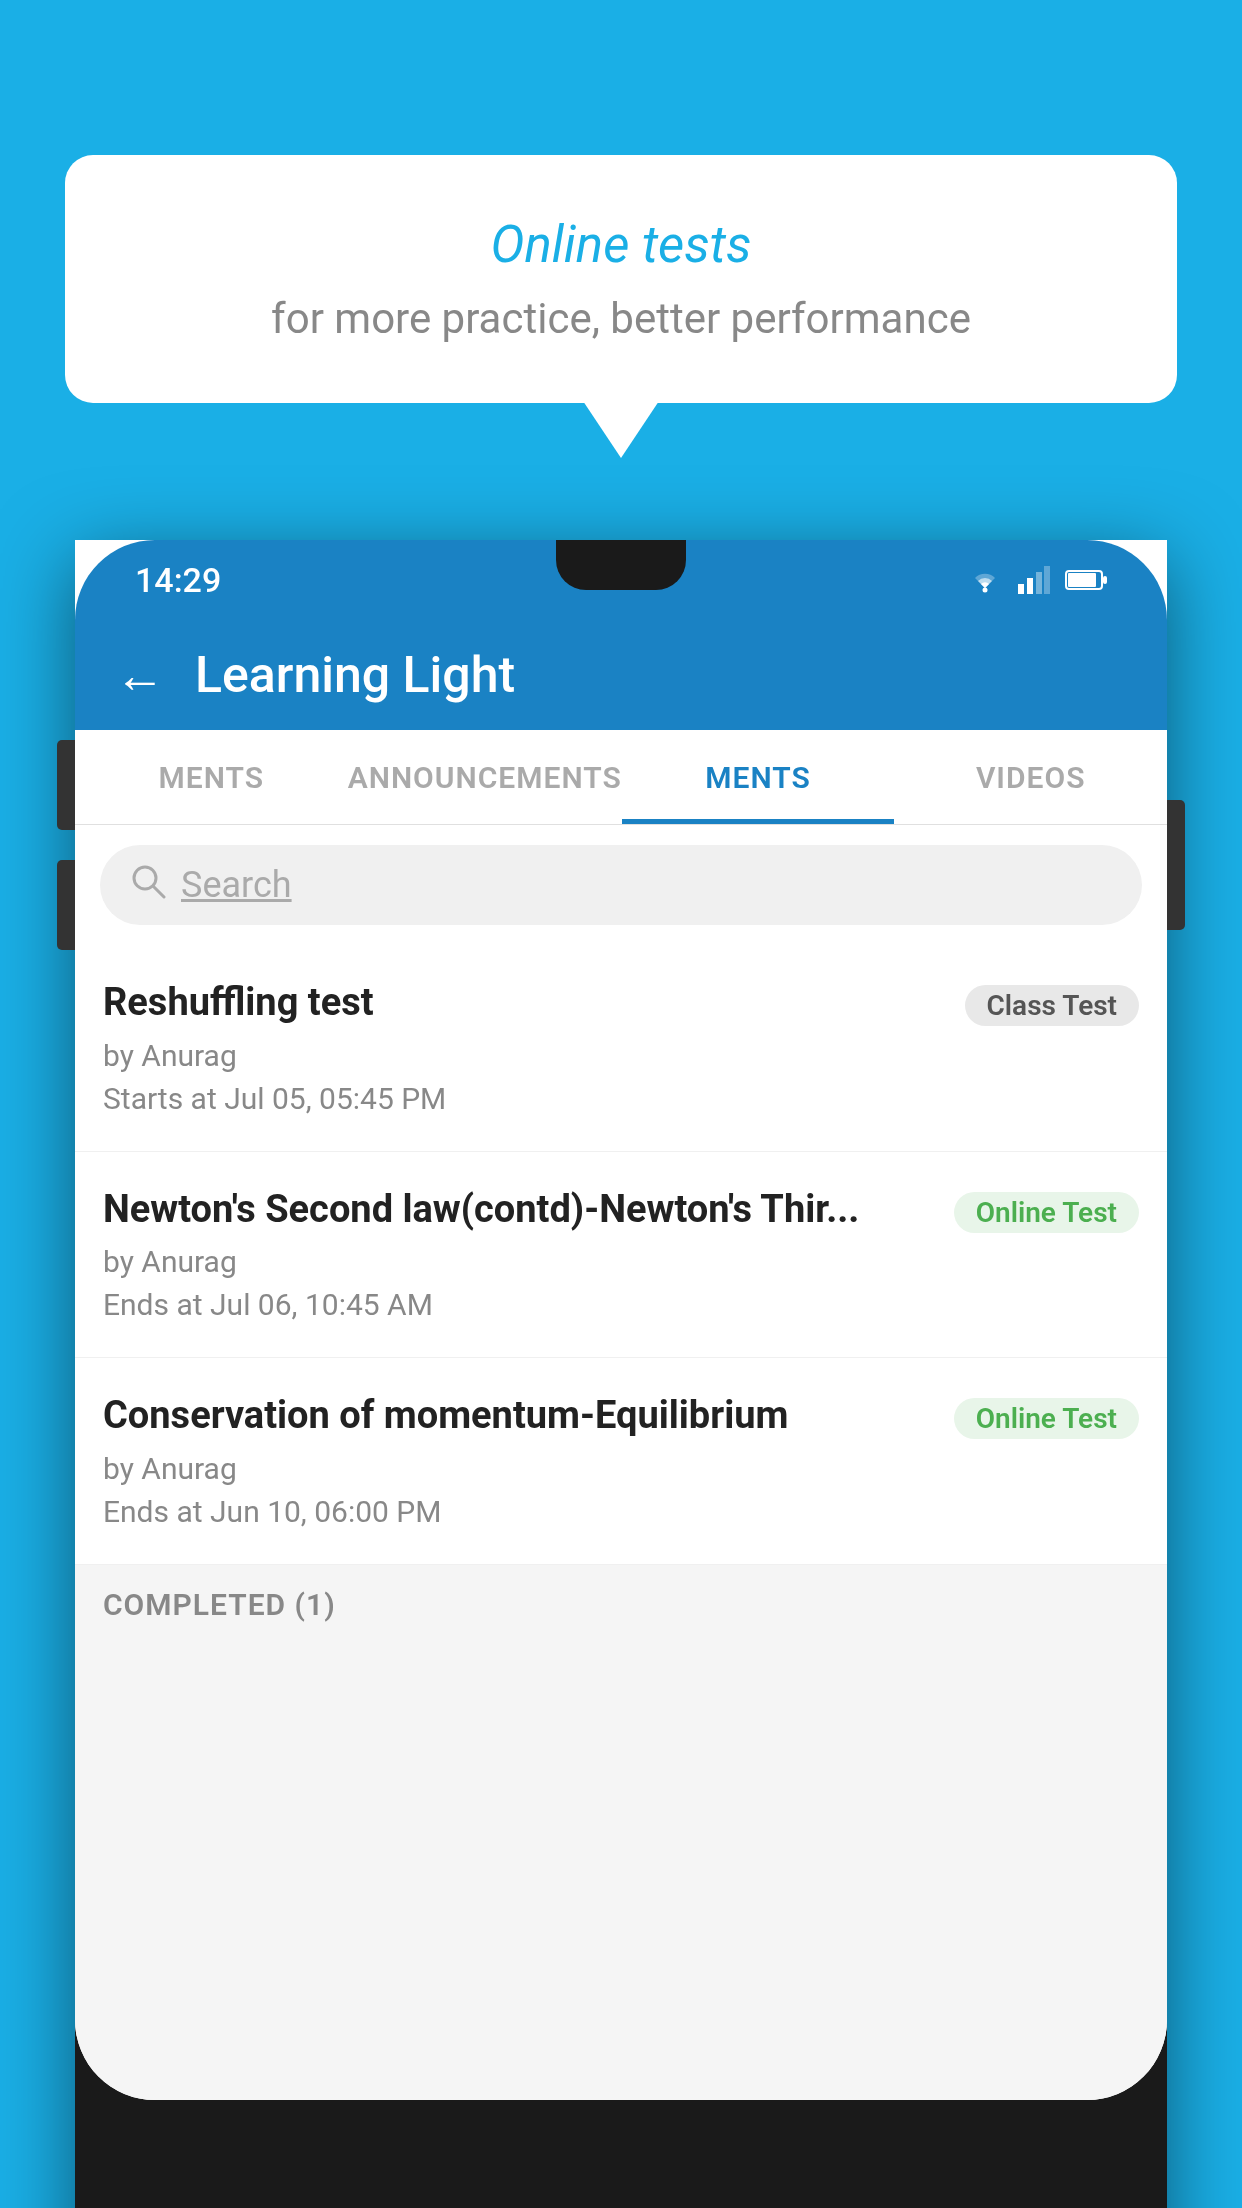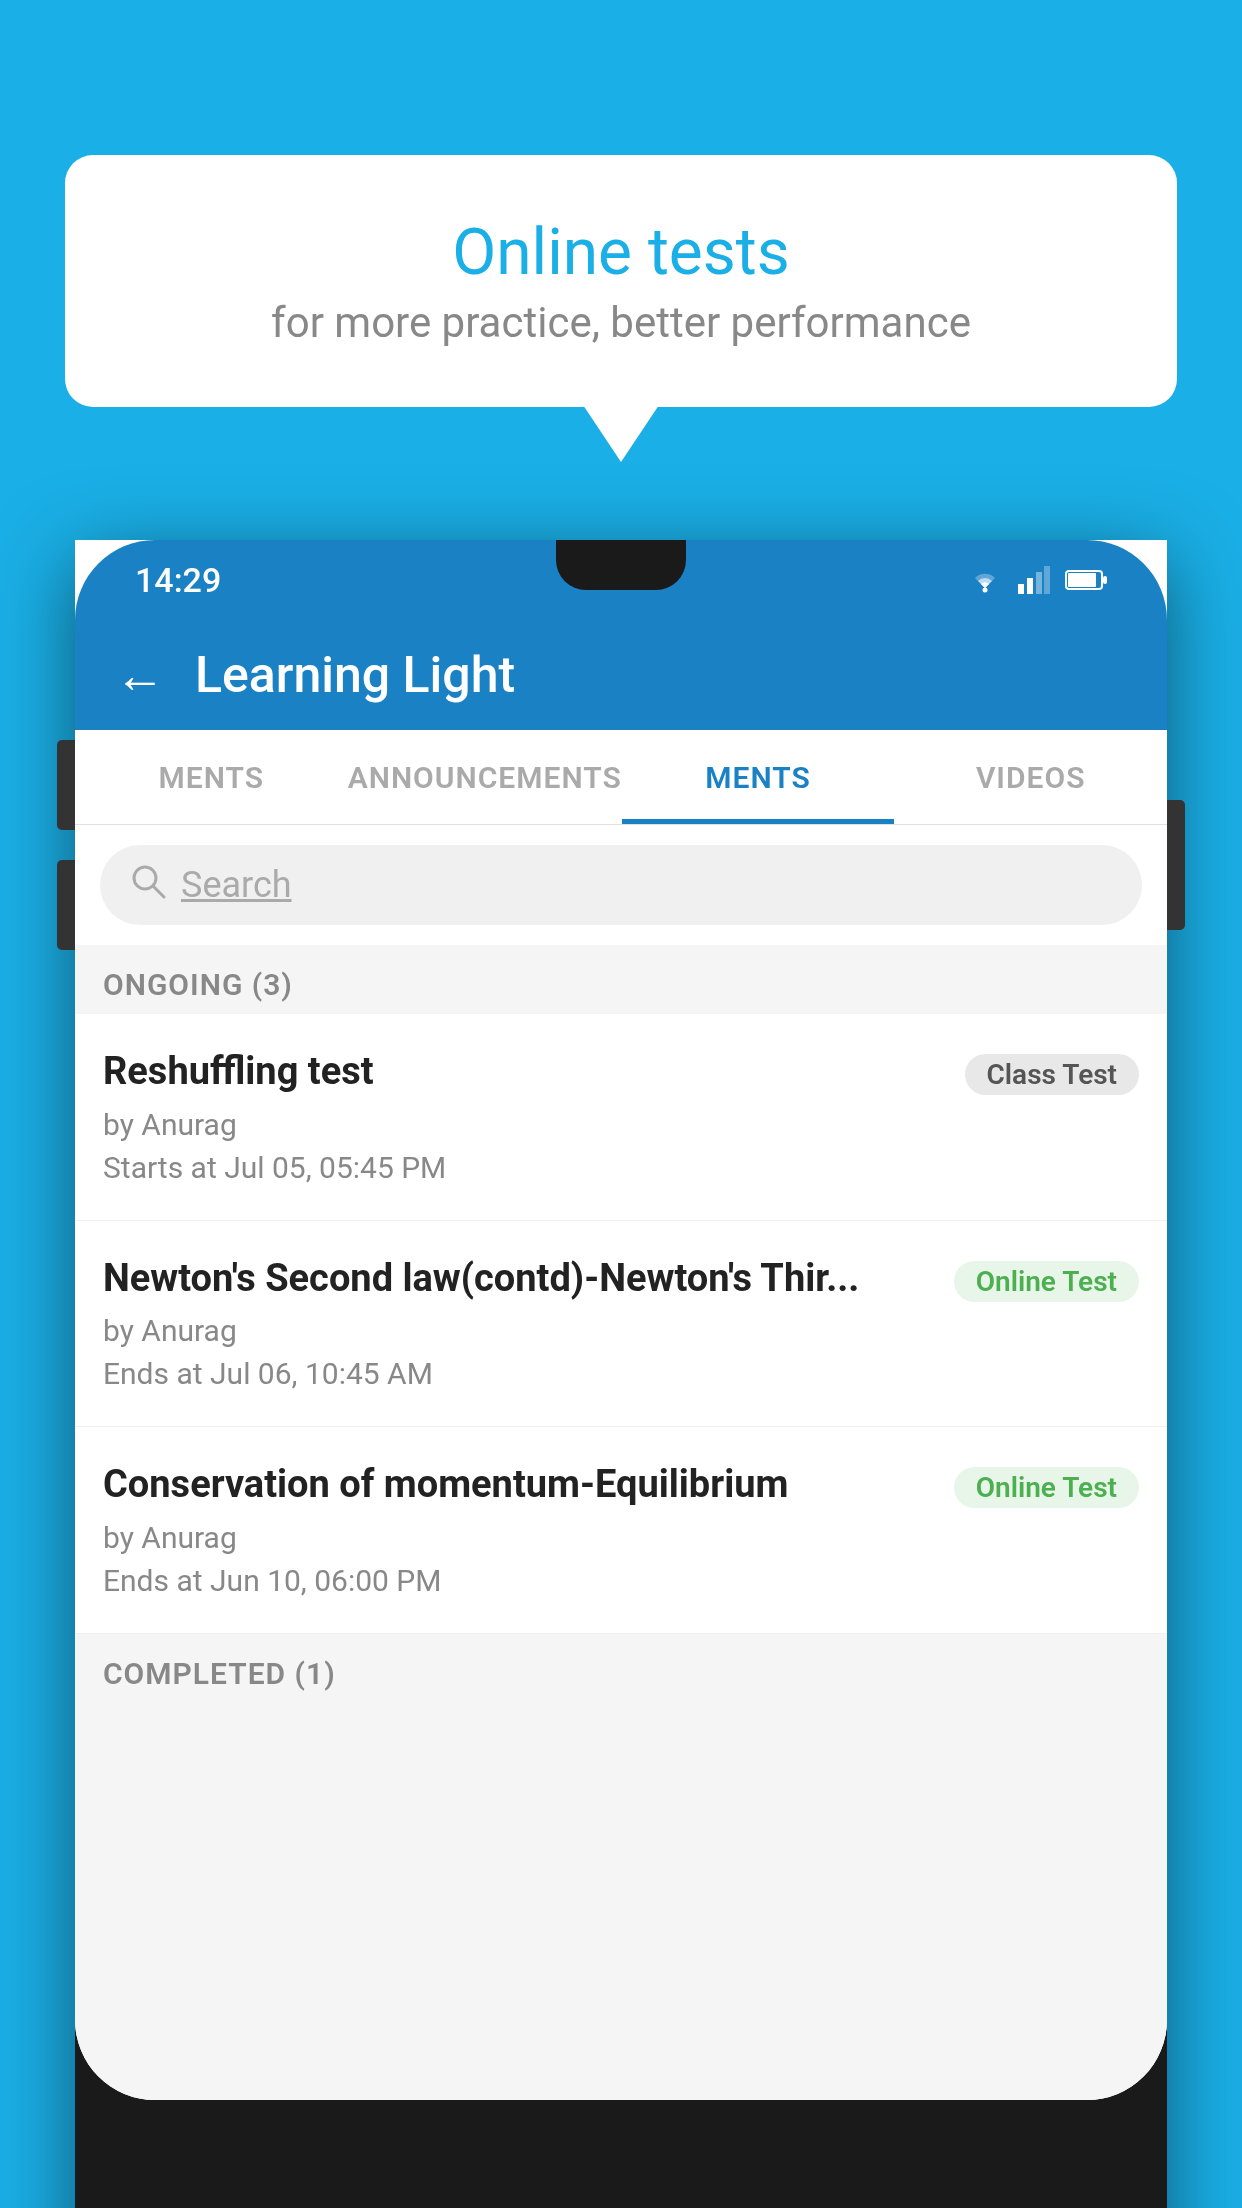--- a/index.html
+++ b/index.html
@@ -37,24 +37,25 @@
       left: 50%;
       transform: translateX(-50%);
       width: 0;
       height: 0;
       border-left: 40px solid transparent;
       border-right: 40px solid transparent;
       border-top: 60px solid #ffffff;
     }
 
     .bubble-title {
-      font-size: 64px;
+      font-size: 51px;
       color: #1AAFE6;
       font-weight: 400;
-      margin-bottom: 8px;
+      margin-bottom: 20px;
+      font-style: italic;
     }
 
     .bubble-subtitle {
       font-size: 42px;
       color: #888888;
       font-weight: 400;
     }
 
     
     .phone-container {
@@ -395,23 +396,20 @@
             <span class="search-icon">
               <svg width="36" height="36" viewBox="0 0 36 36" fill="none">
                 <circle cx="15" cy="15" r="11" stroke="#aaaaaa" stroke-width="3"></circle>
                 <line x1="23" y1="23" x2="34" y2="34" stroke="#aaaaaa" stroke-width="3" stroke-linecap="round"></line>
               </svg>
             </span>
             <span class="search-text">Search</span>
           </div>
         </div>
 
-        <div class="section-header">
-          <span class="section-title">ONGOING (3)</span>
-        </div>
 
         <div class="test-list">
 
           <div class="test-item">
             <div class="test-info">
               <div class="test-name">Reshuffling test</div>
               <div class="test-by">by Anurag</div>
               <div class="test-time">Starts at  Jul 05, 05:45 PM</div>
             </div>
             <div class="test-badge badge-class">Class Test</div>

